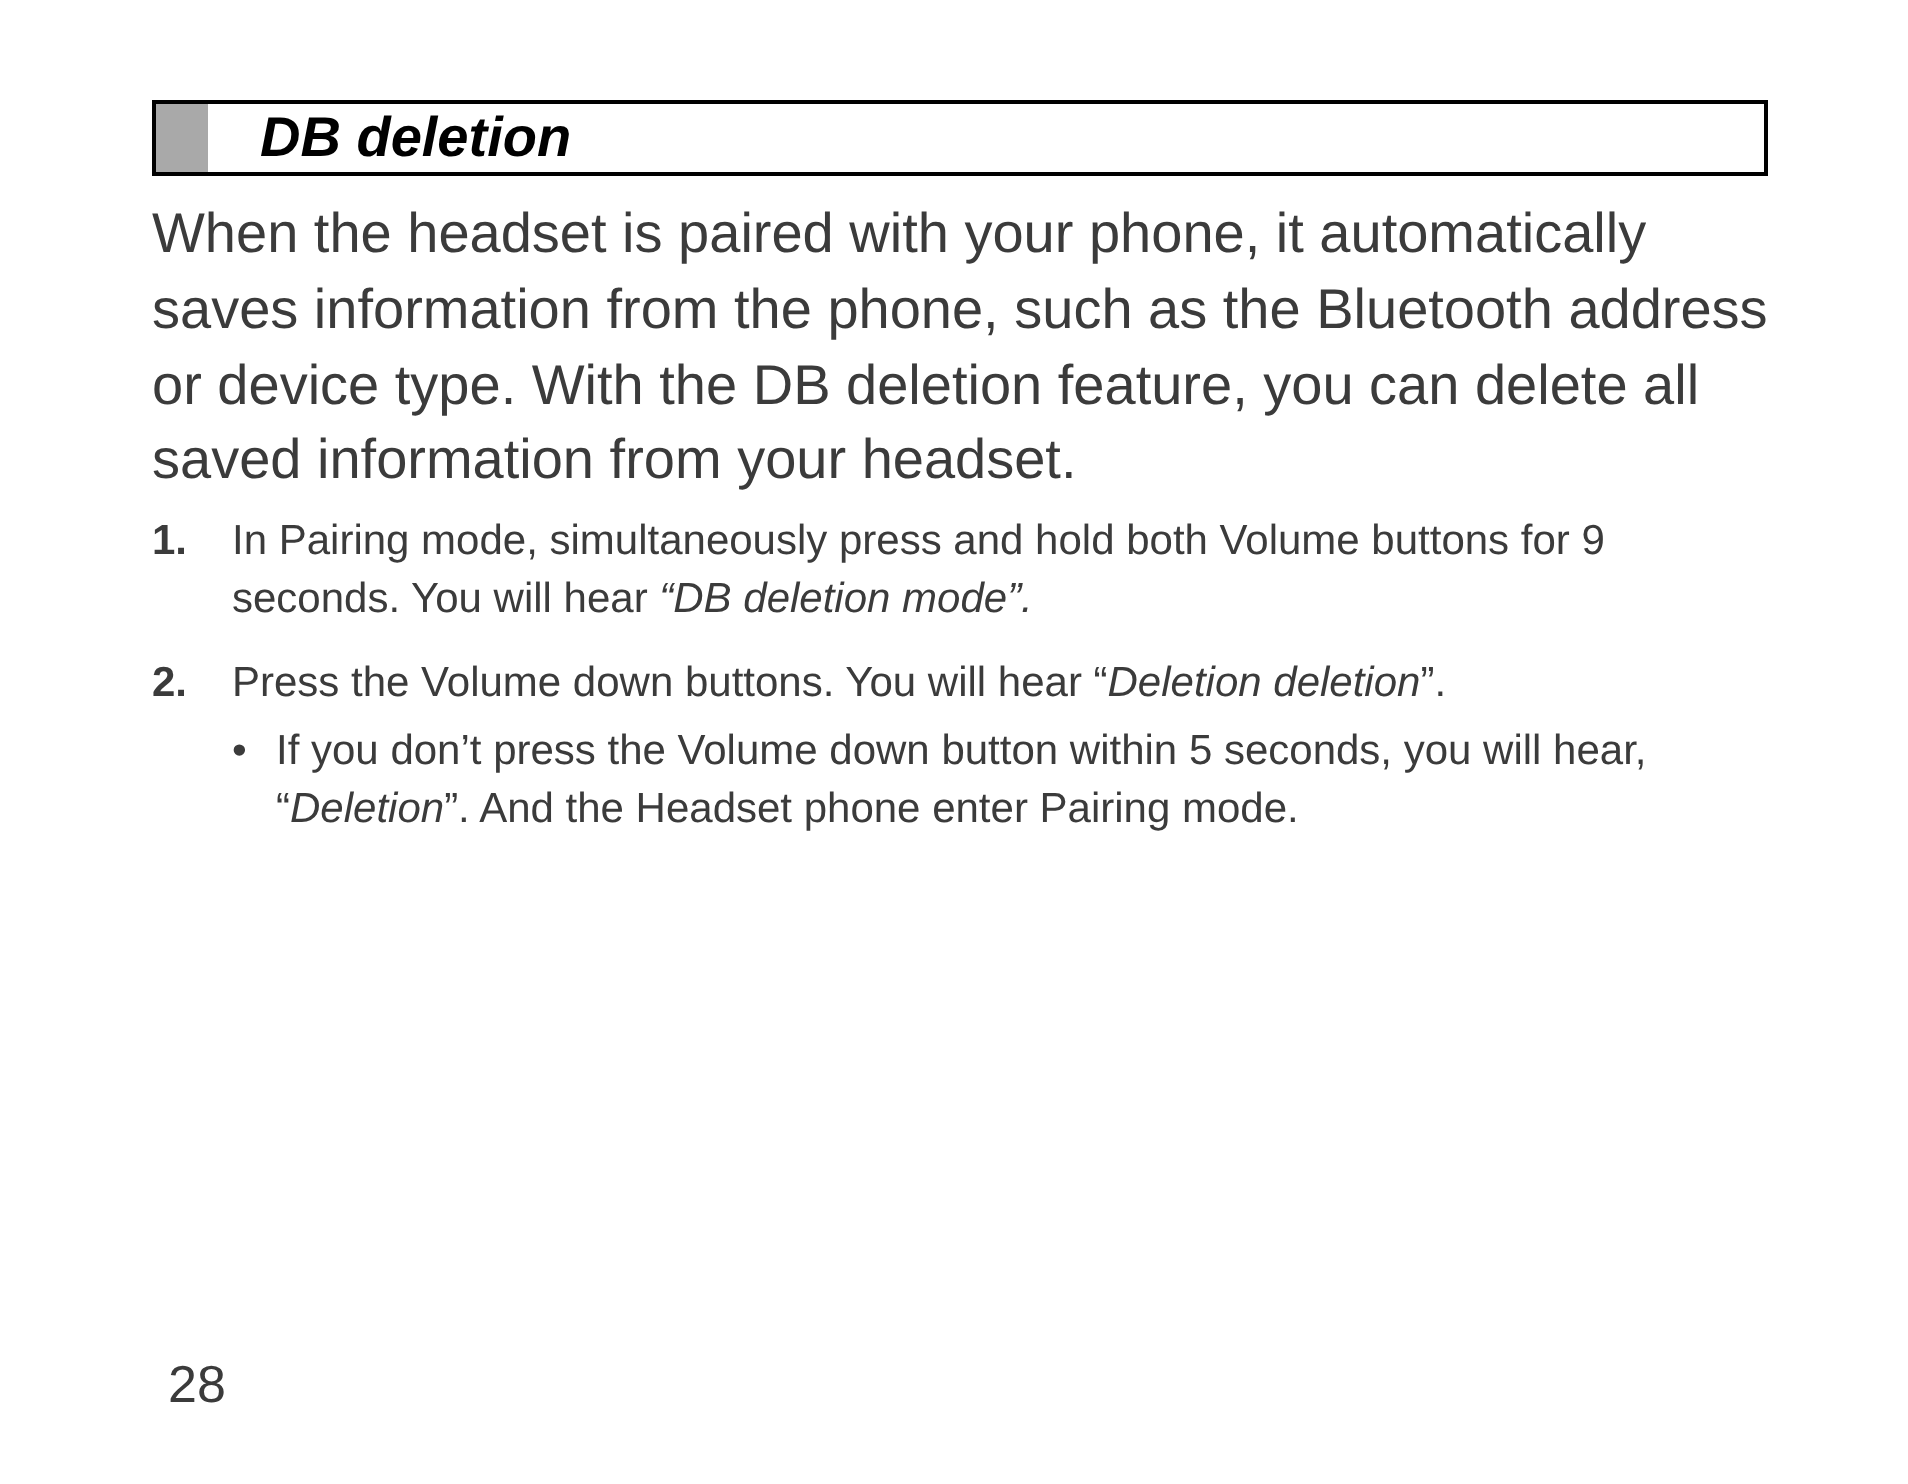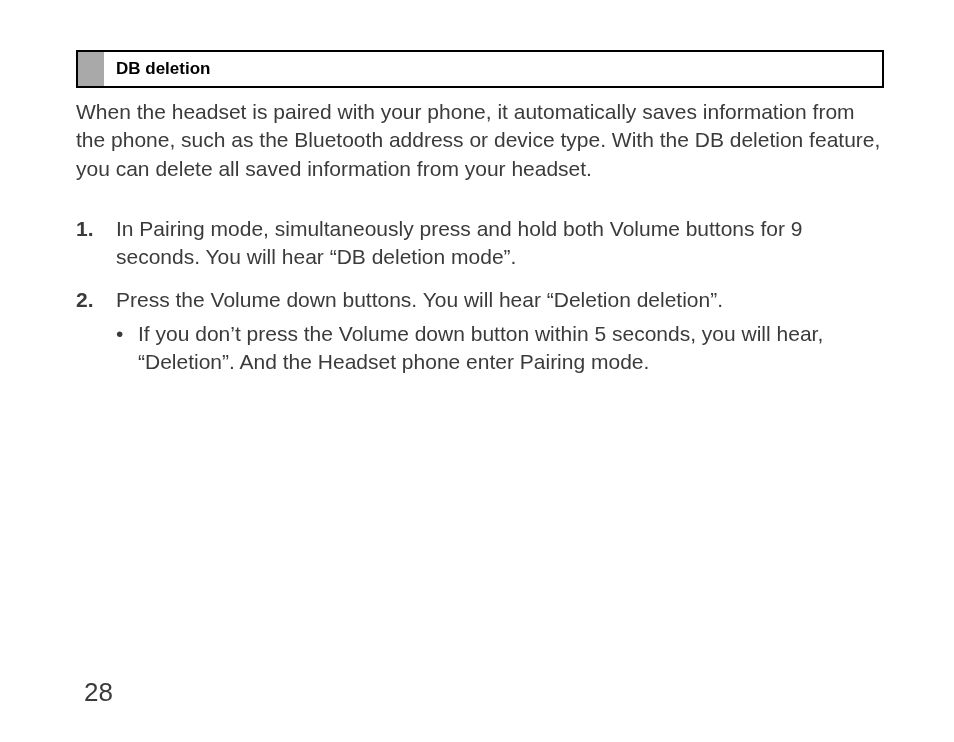--- a/index.html
+++ b/index.html
@@ -27,30 +27,31 @@
     box-sizing: border-box;
     margin-bottom: 10px;
   }
   .section-header .marker {
     width: 26px;
     background: #a9a9a9;
     flex: 0 0 26px;
   }
   .section-header .title {
     font-weight: bold;
-    font-size: 17px;
+    font-size: 28px;
     color: #000;
-    padding-left: 12px;
+    padding-left: 26px;
     display: flex;
     align-items: center;
+    font-style: italic;
   }
   .intro {
-    font-size: 21px;
+    font-size: 28px;
     line-height: 1.35;
-    margin: 8px 0 32px 0;
+    margin: 8px 0 8px 0;
   }
   .steps {
     font-size: 21px;
     line-height: 1.35;
   }
   .step {
     display: flex;
     margin-bottom: 14px;
   }
   .step-num {
@@ -68,20 +69,21 @@
   }
   .bullet {
     width: 22px;
     flex: 0 0 22px;
     text-align: left;
   }
   .sub-body {
     flex: 1;
   }
   .italic {
+    font-style: italic;
   }
   .page-number {
     position: absolute;
     left: 84px;
     bottom: 34px;
     font-size: 26px;
     color: #3b3b3b;
   }
 </style>
 </head>

